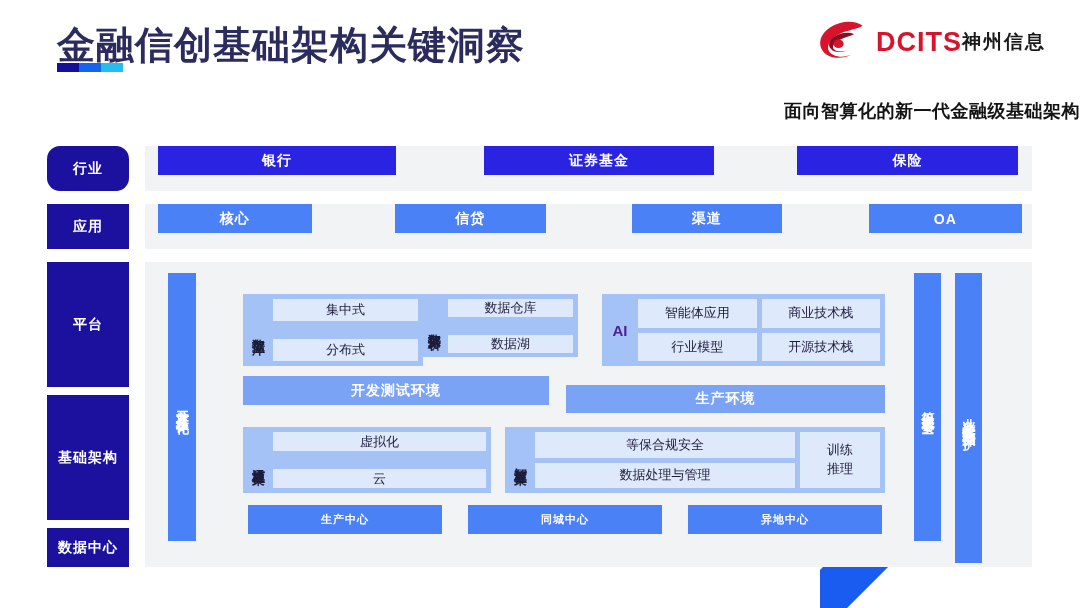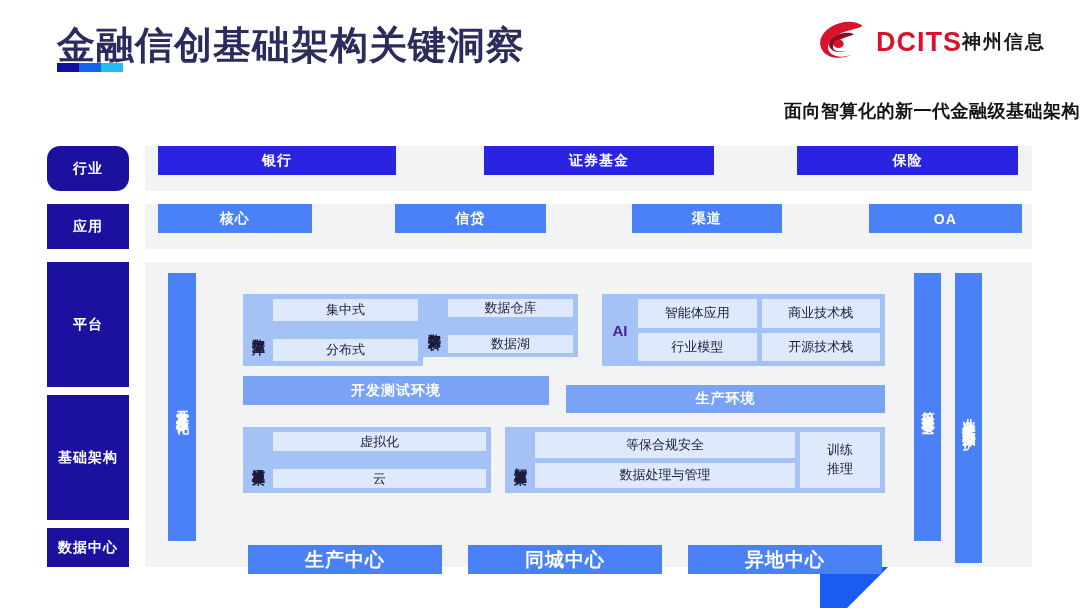--- a/index.html
+++ b/index.html
@@ -93,22 +93,22 @@
   .b-dev  { left: 243px; top: 376px; width: 306px; height: 29px; }
   .b-prod { left: 566px; top: 385px; width: 319px; height: 28px; }
 
   .g-gen  { left: 243px; top: 427px; width: 248px; height: 66px; }
   .g-ai2  { left: 505px; top: 427px; width: 380px; height: 66px; }
   .ai2-left { display: flex; flex-direction: column; gap: 5px; flex: 1; }
   .cell-tall { background: #dfe9fc; color: #1c1c3a; font-size: 13px; width: 80px;
                display: flex; flex-direction: column; align-items: center; justify-content: center;
                line-height: 1.45; flex: 0 0 80px; }
 
-  .dcbar { position: absolute; background: #4b81f7; color: #fff; font-weight: 700; font-size: 19px;
-           height: 29px; display: flex; align-items: center; justify-content: center; letter-spacing: 1px; margin-top: 40px; }
+  .dcbar { position: absolute; background: #4b81f7; color: #fff; font-weight: 700; font-size: 11px;
+           height: 29px; display: flex; align-items: center; justify-content: center; letter-spacing: 1px; }
   .d1 { left: 248px; top: 505px; width: 194px; }
   .d2 { left: 468px; top: 505px; width: 194px; }
   .d3 { left: 688px; top: 505px; width: 194px; }
 </style>
 </head>
 <body>
 
 <div id="slide">
 
   <div class="corner">

